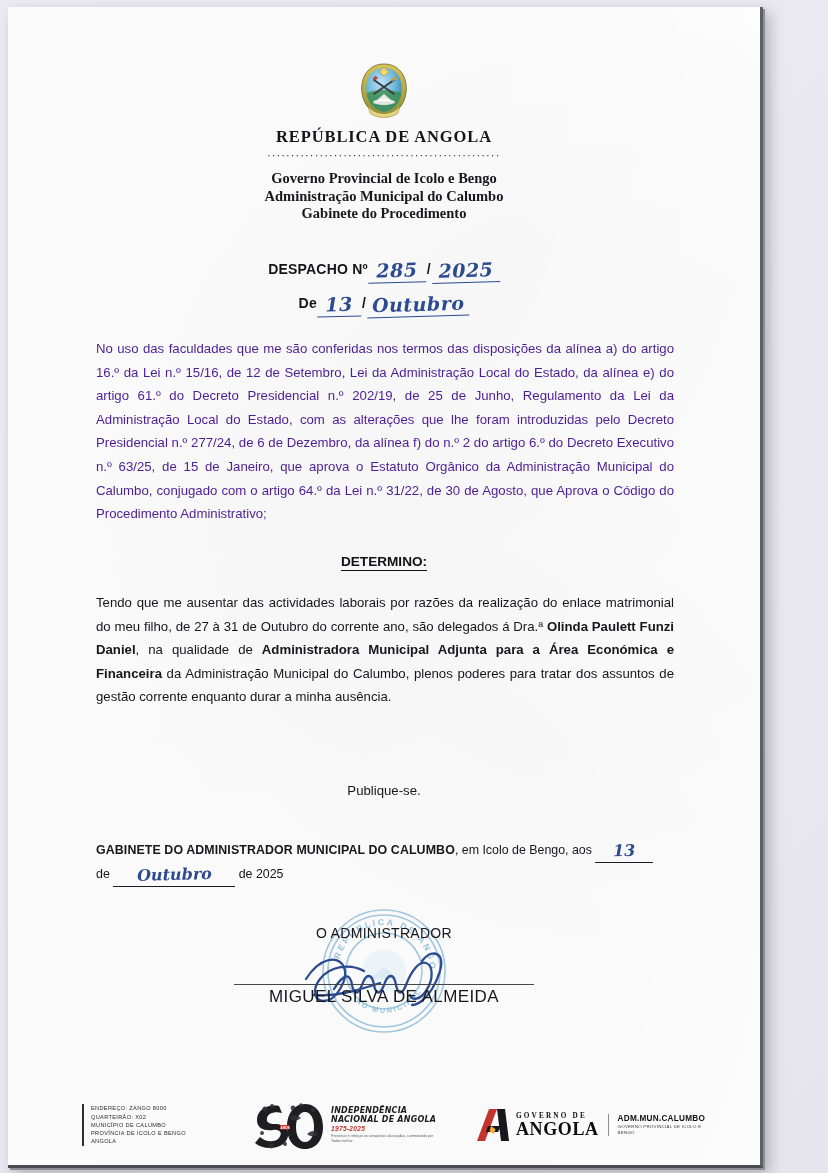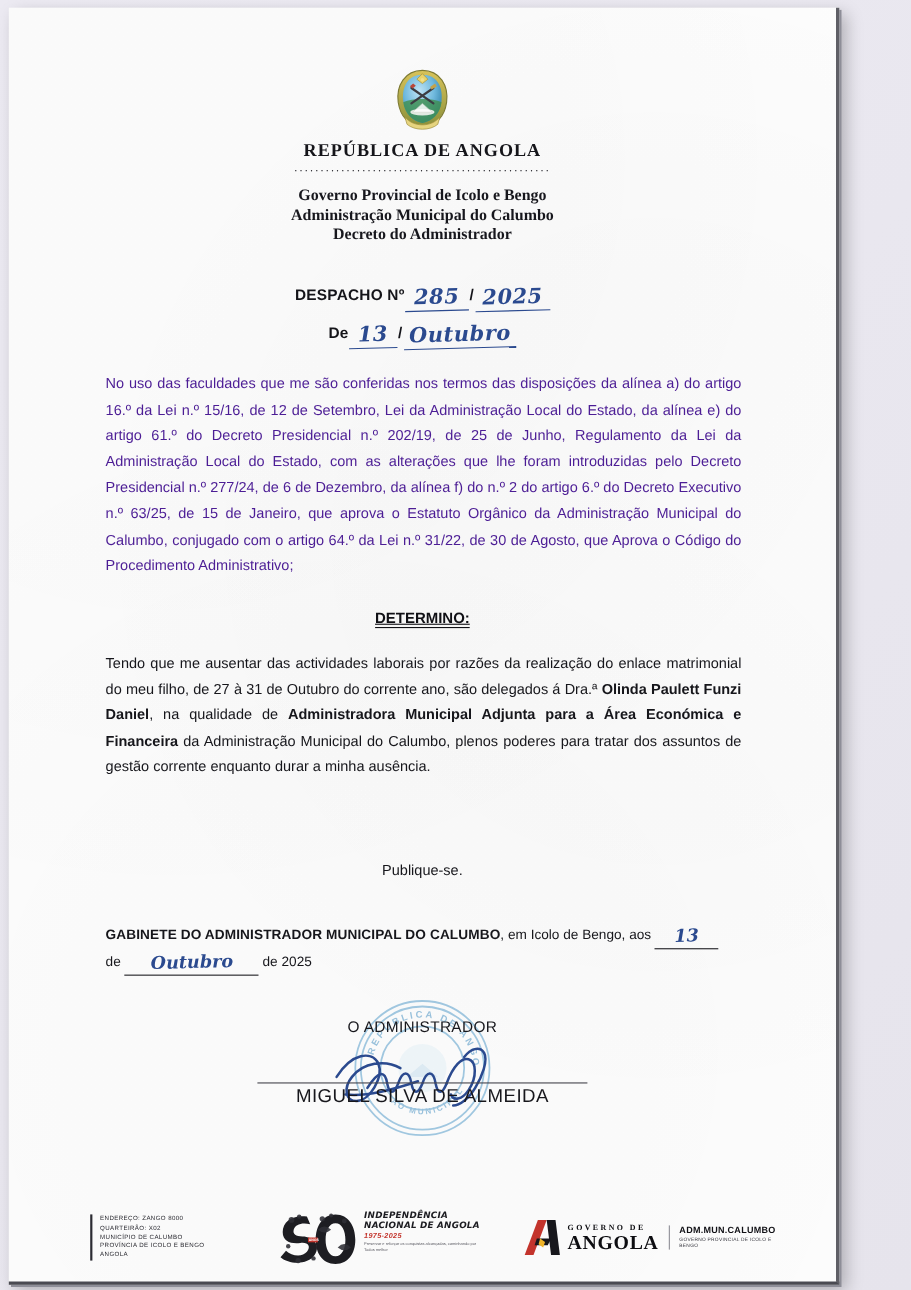--- a/index.html
+++ b/index.html
@@ -148,21 +148,20 @@
     color: #4c1d95;
   }
   .determino {
     position: absolute;
     left: 0; top: 547px;
     width: 752px;
     text-align: center;
     font-size: 13.6px;
     font-weight: bold;
     color: #101015;
-    text-decoration: underline;
   }
   .determino span { border-bottom: 1.6px solid #101015; padding-bottom: 1px; }
 
   .body-text2 {
     position: absolute;
     left: 88px;
     top: 584px;
     width: 578px;
     font-size: 13.2px;
     line-height: 23.6px;
@@ -279,20 +278,21 @@
     padding-left: 7px;
     font-size: 5.6px;
     line-height: 8.2px;
     letter-spacing: .35px;
     color: #2a2a31;
     width: 150px;
   }
   .logo50 {
     margin-left: 8px;
     display: flex;
+    align-items: center;
   }
   .fifty-mark { width: 78px; height: 50px; }
   .indep-txt {
     margin-left: 4px;
     color: #1b1b20;
   }
   .indep-txt .l1 {
     font-family: "DejaVu Sans", sans-serif;
     font-style: italic;
     font-weight: bold;
@@ -382,21 +382,21 @@
           </svg>
         </div>
       </div>
 
       <div class="country-title">REPÚBLICA DE ANGOLA</div>
       <div class="dotted-rule">·····················································</div>
 
       <div class="org-lines">
         <div>Governo Provincial de Icolo e Bengo</div>
         <div>Administração Municipal do Calumbo</div>
-        <div>Decreto do Administrador</div>
+        <div>Gabinete do Procedimento</div>
       </div>
 
       <div class="despacho-block">
         <div class="despacho-line">
           <span>DESPACHO Nº</span><span class="hw num">285</span><span class="slash-sep">/</span><span class="hw yr">2025</span>
         </div>
         <div class="despacho-line second">
           <span>De</span><span class="hw day">13</span><span class="slash-sep">/</span><span class="hw mon">Outubro</span>
         </div>
       </div>

